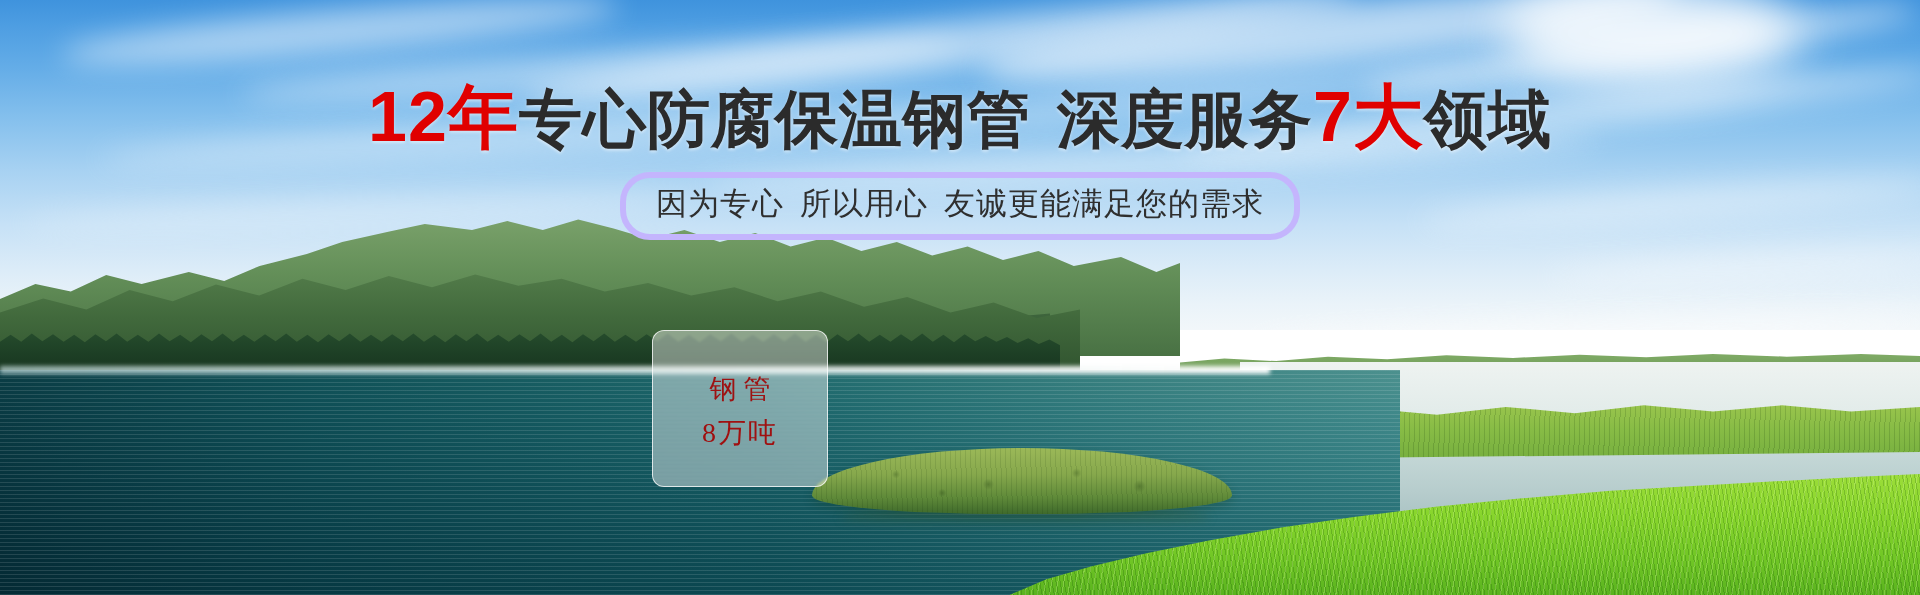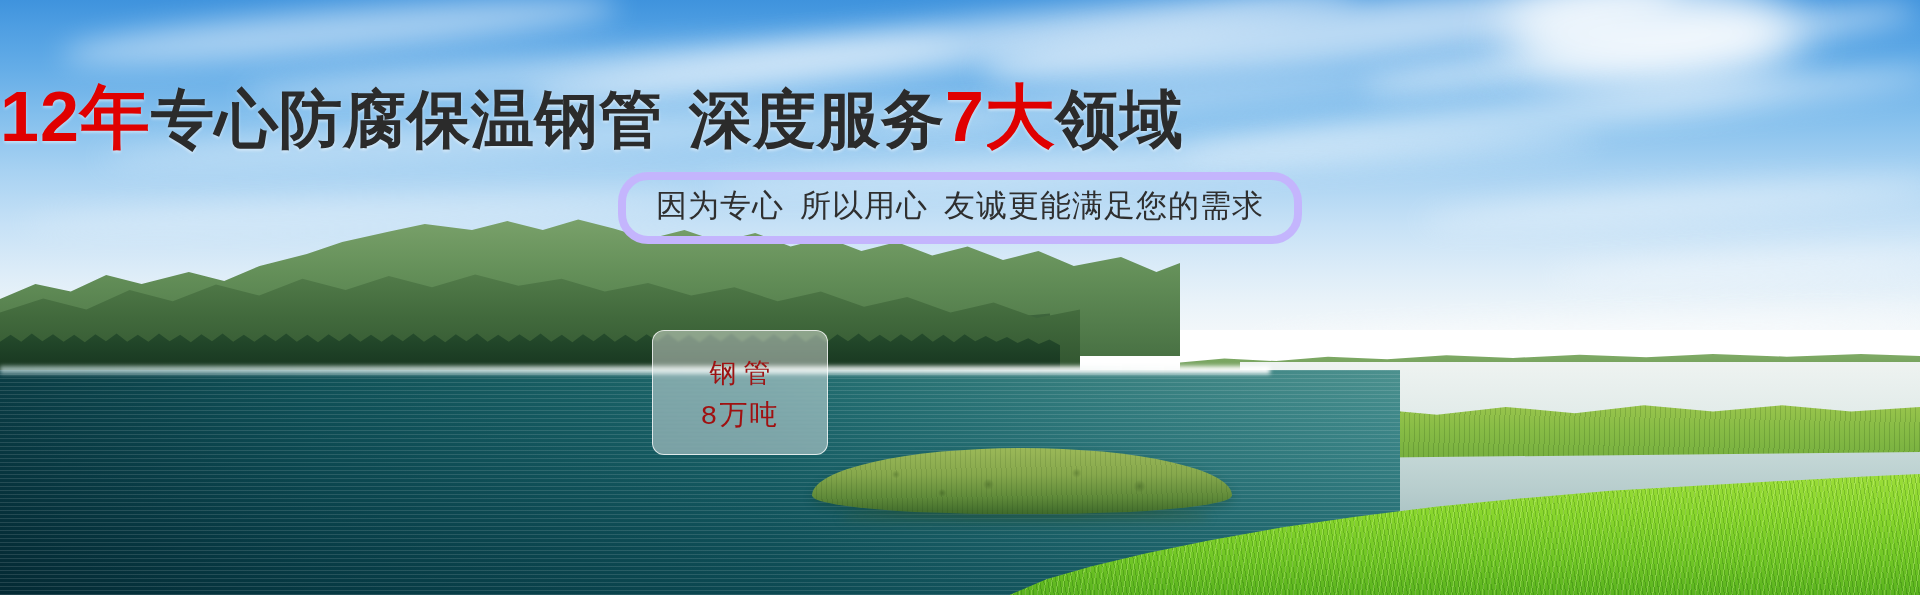--- a/index.html
+++ b/index.html
@@ -199,56 +199,57 @@
         rgba(0,0,0,0) 1px, rgba(0,0,0,0) 6px);
     clip-path:polygon(0% 96%,4% 84%,9% 74%,15% 64%,22% 54%,30% 44%,38% 36%,
       47% 28%,56% 22%,66% 16%,76% 12%,86% 8%,94% 5%,100% 3%,100% 100%,0% 100%);
   }
 
   
   .content{ position:absolute; left:0; top:0; width:100%; height:100%; }
 
   .headline{
     position:absolute; left:0; right:0; top:82px;
+    text-align:center;
     font-size:63px;
     line-height:1;
     font-weight:bold;
     letter-spacing:1px;
     color:#2b2b2b;
     white-space:nowrap;
     text-shadow:0 2px 3px rgba(255,255,255,.45);
   }
   .headline .hl-red{ color:#e00000; font-size:70px; }
   .headline .hl-dark{ color:#2b2b2b; }
   .headline .hl-gap{ display:inline-block; width:26px; }
 
   .subtitle-wrap{
     position:absolute; left:0; right:0; top:172px;
     display:flex; justify-content:center;
   }
   .subtitle{
-    border:8px solid #c4b5fd;
+    border:6px solid #c4b5fd;
     border-radius:30px;
     padding:8px 30px 12px;
     font-size:31px;
     line-height:1.15;
     color:#2f2f2f;
     letter-spacing:1px;
     white-space:nowrap;
     background:transparent;
   }
   .subtitle .sp{ display:inline-block; width:16px; }
 
   
   .cards{
     position:absolute; left:652px; top:330px;
     display:flex; gap:8px;
   }
   .card{
-    width:176px; height:125px;
+    width:176px; height:157px;
     border-radius:12px;
     background:rgba(255,255,255,.42);
     border:1px solid rgba(255,255,255,.75);
     backdrop-filter:blur(1px);
     display:flex; flex-direction:column;
     align-items:center; justify-content:center;
     box-sizing:border-box;
     padding-top:6px;
   }
   .card .c-title{
@@ -257,21 +258,21 @@
     letter-spacing:7px;
     text-indent:7px;
     margin-bottom:16px;
     line-height:1;
   }
   .card .c-value{
     font-size:28px;
     color:#a01010;
     letter-spacing:2px;
     line-height:1;
-    font-family:Liberation Mono, monospace;
+    font-family:Liberation Serif, serif;
   }
   .card .c-value sup{ font-size:16px; vertical-align:super; }
 </style>
 </head>
 <body>
 
 <div class="banner">
 
   <div class="sky"></div>
   <div class="cloud c1"></div>

